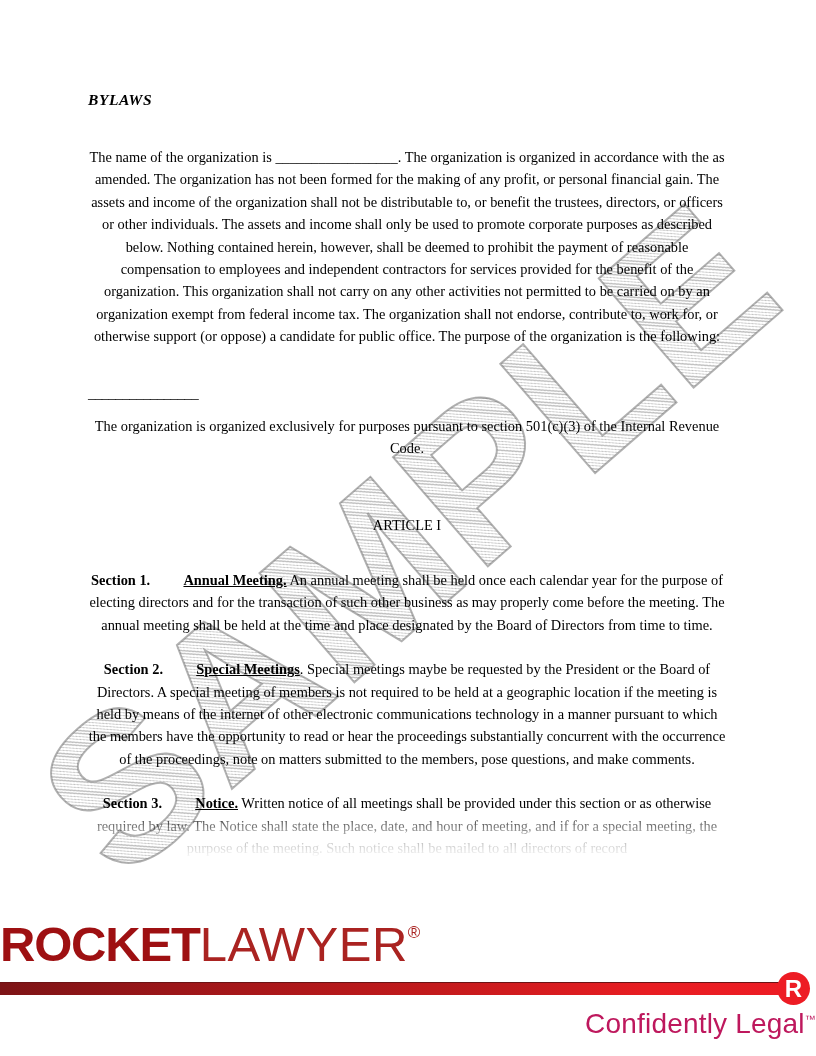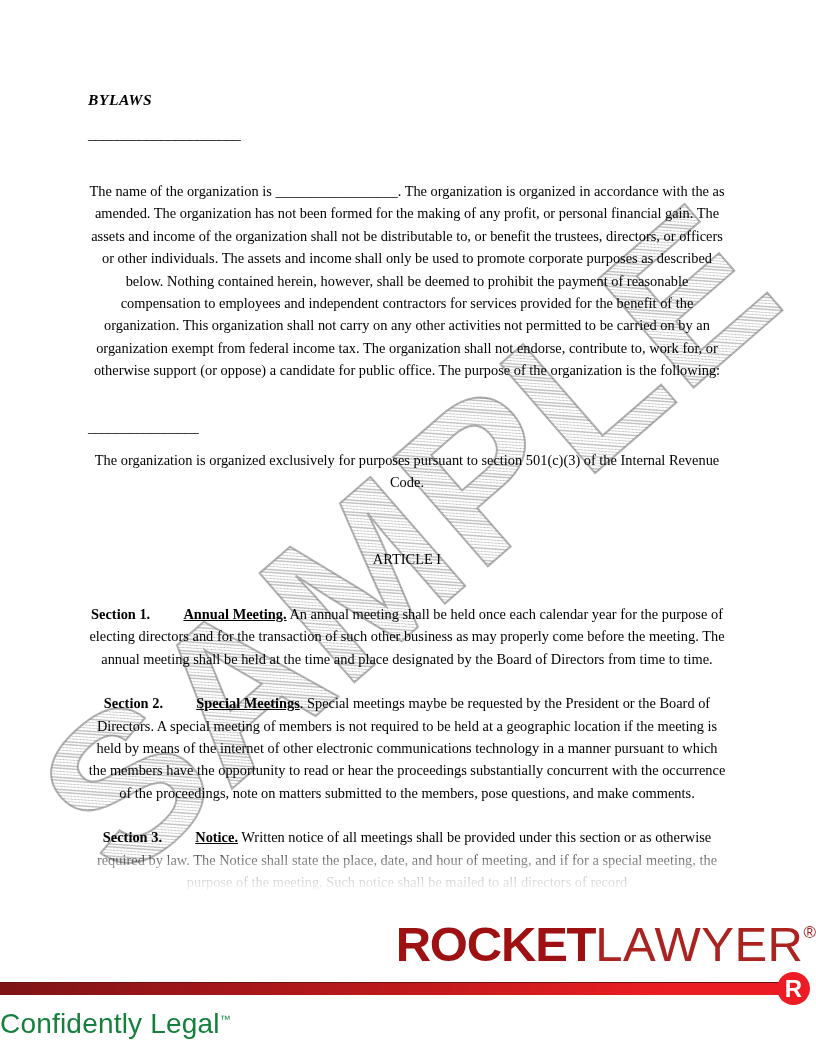--- a/index.html
+++ b/index.html
@@ -147,21 +147,21 @@
     height: 136px;
     z-index: 20;
     background: transparent;
   }
 
   #brand-logo {
     position: absolute;
     left: 0;
     top: 0;
     width: 816px;
-    text-align: right;
+    text-align: left;
     line-height: 1;
     white-space: nowrap;
   }
   .brand-rocket {
     font-family: "Liberation Sans", "DejaVu Sans", sans-serif;
     font-weight: 700;
     font-size: 49px;
     letter-spacing: -1.2px;
     color: #9e1012;
     vertical-align: middle;
@@ -207,25 +207,25 @@
     font-size: 24px;
     line-height: 33px;
     text-align: center;
   }
 
   #tagline {
     position: absolute;
     left: 0;
     top: 88px;
     width: 816px;
-    text-align: left;
+    text-align: right;
     font-family: "Liberation Sans", "DejaVu Sans", sans-serif;
     font-weight: 300;
     font-size: 28px;
-    color: #15803d;
+    color: #be185d;
     letter-spacing: 0.2px;
     white-space: nowrap;
   }
   #tagline .tm {
     font-size: 11px;
     vertical-align: super;
   }
 </style>
 </head>
 <body>
@@ -234,21 +234,20 @@
 
   <div id="watermark">
     <div class="wm-fill">SAMPLE</div>
     <div class="wm-text">SAMPLE</div>
   </div>
 
   <div id="doc-body">
 
     <div class="title-block">
       <div class="title-line">BYLAWS</div>
-      <div class="title-blank">_____________________</div>
     </div>
 
     <div class="gap-lg"></div>
 
     <p class="para">The name of the organization is _________________. The organization is organized in accordance with the as amended. The organization has not been formed for the making of any profit, or personal financial gain. The assets and income of the organization shall not be distributable to, or benefit the trustees, directors, or officers or other individuals. The assets and income shall only be used to promote corporate purposes as described below. Nothing contained herein, however, shall be deemed to prohibit the payment of reasonable compensation to employees and independent contractors for services provided for the benefit of the organization. This organization shall not carry on any other activities not permitted to be carried on by an organization exempt from federal income tax. The organization shall not endorse, contribute to, work for, or otherwise support (or oppose) a candidate for public office. The purpose of the organization is the following:</p>
 
     <div class="gap-lg"></div>
 
     <div class="blank-short">________________</div>
 

